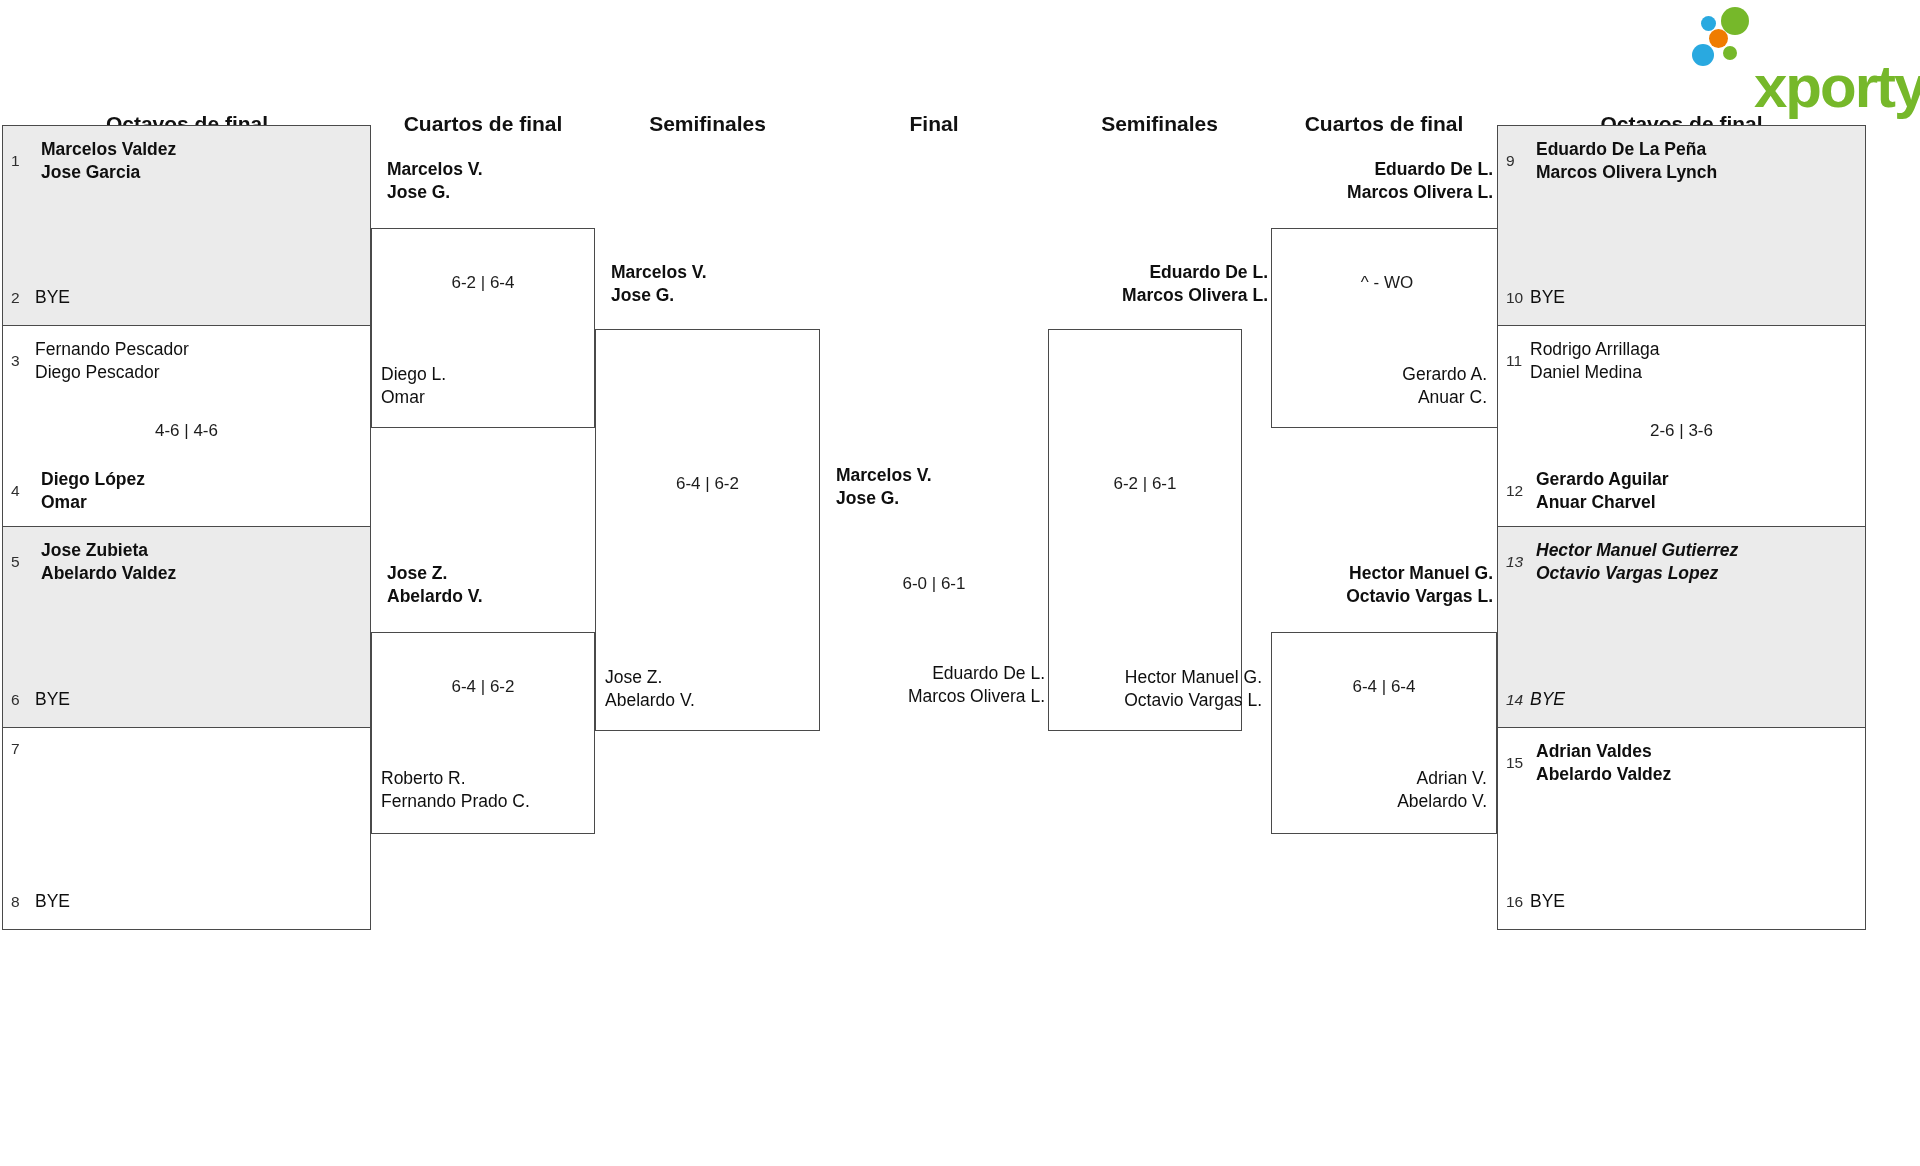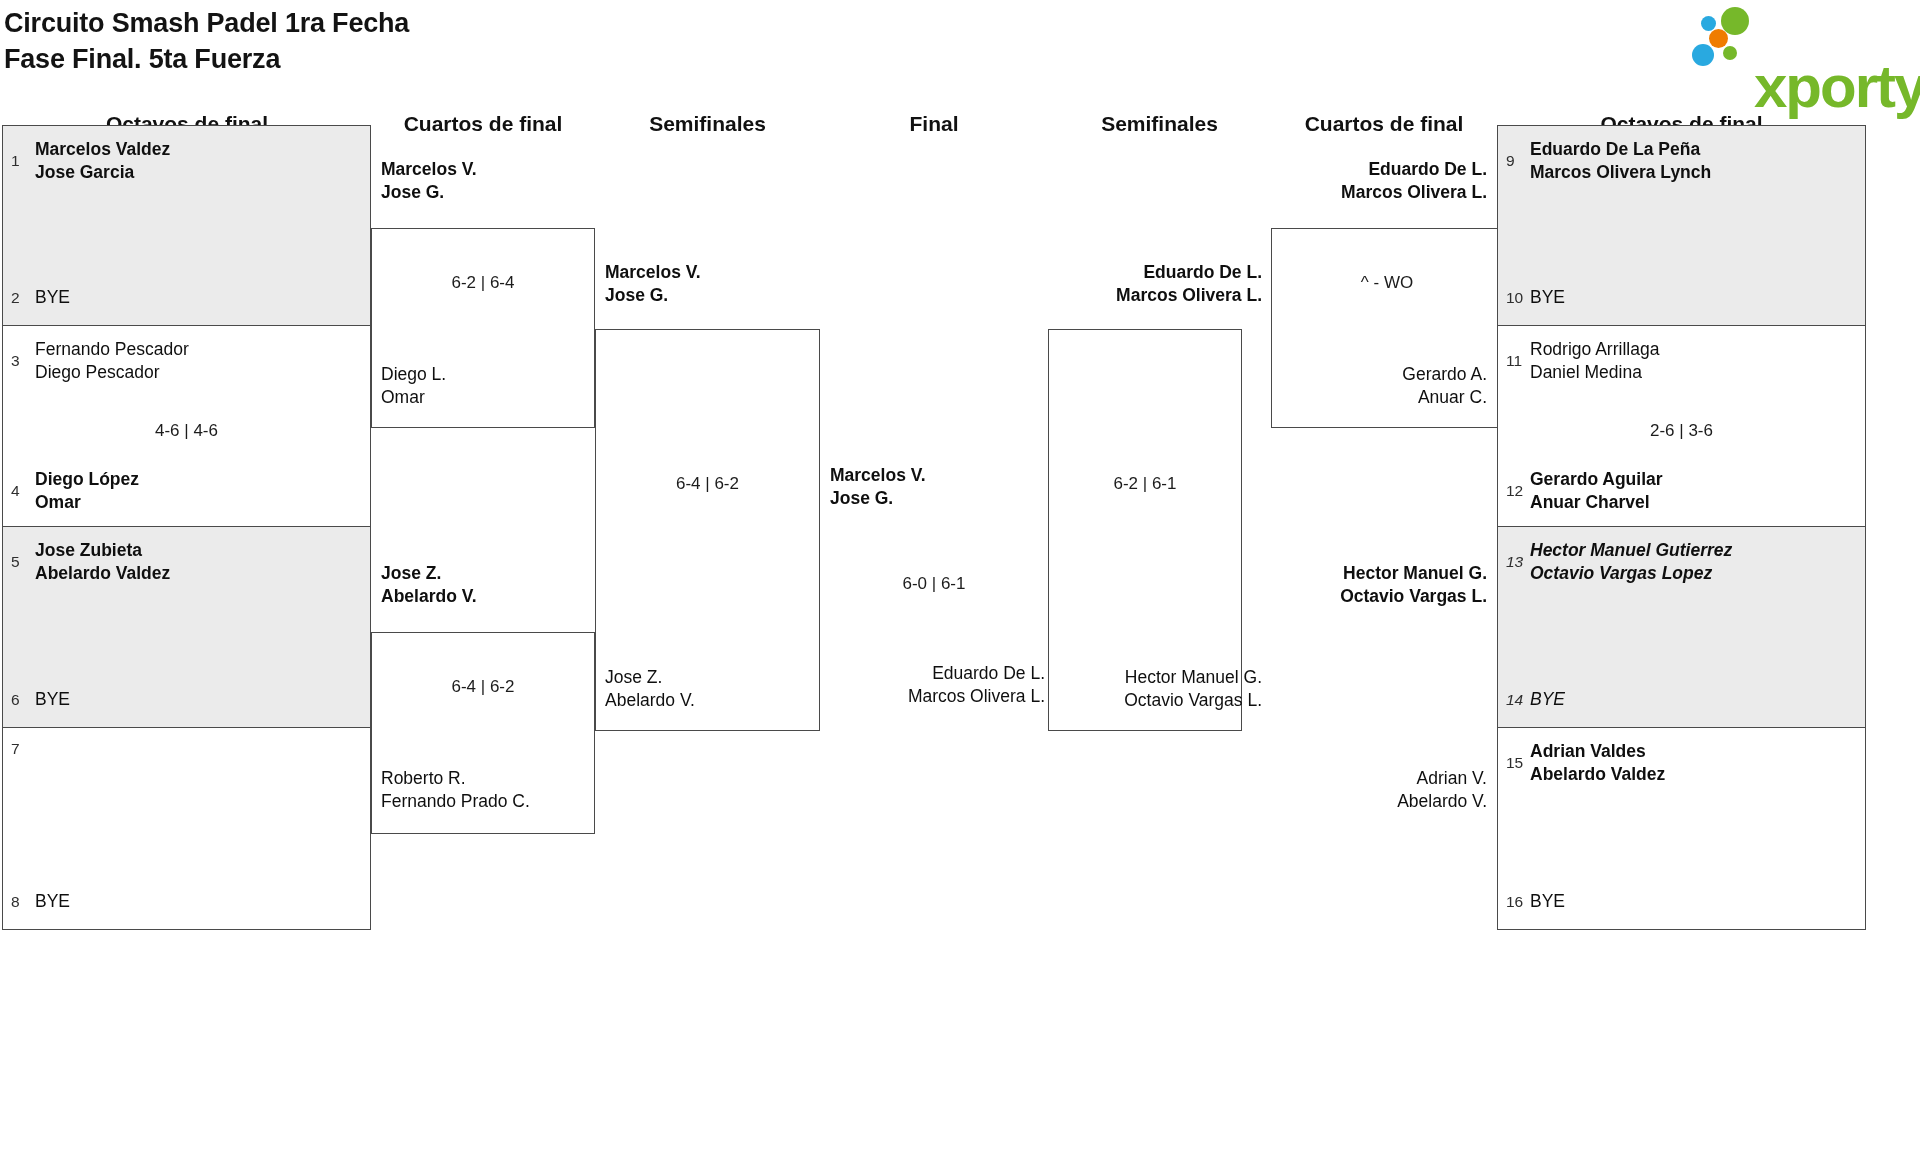--- a/index.html
+++ b/index.html
@@ -11,43 +11,39 @@
   .mbox{position:absolute;border:1px solid #4a4a4a;box-sizing:border-box;background:#fff;}
   .mbox.gray{background:#ebebeb;}
   .mbox.open{background:transparent;}
   .trow{position:absolute;display:flex;align-items:center;}
   .trow.top{left:8px;top:12px;}
   .trow.b2{left:8px;bottom:12px;}
   .trow.bye{left:8px;bottom:16px;}
   .seed{flex:0 0 24px;width:24px;font-size:15.5px;color:#2e2e2e;}
   .names{font-size:17.5px;line-height:23px;color:#0f0f0f;}
   .nline{display:block;white-space:nowrap;}
-  .bold{font-weight:700;}
+  .bold{font-weight:700;margin-left:6px;}
   .lbl{position:absolute;font-size:17.5px;line-height:23px;color:#0f0f0f;white-space:nowrap;}
   .lbl.r{text-align:right;}
   .score{position:absolute;font-size:17px;color:#1c1c1c;text-align:center;white-space:nowrap;}
   .logo{position:absolute;left:1690px;top:3px;width:225px;height:76px;}
   .dot{position:absolute;border-radius:50%;}
   .dot.b1{left:11px;top:13px;width:15px;height:15px;background:#29a9e0;}
   .dot.g1{left:31px;top:4px;width:28px;height:28px;background:#76b82a;}
   .dot.o1{left:19px;top:26px;width:19px;height:19px;background:#ef7c00;}
   .dot.b2{left:2px;top:41px;width:22px;height:22px;background:#29a9e0;}
   .dot.g2{left:33px;top:43px;width:14px;height:14px;background:#76b82a;}
   .logo-text{position:absolute;left:64px;top:4px;font-size:60px;font-weight:800;
              letter-spacing:-2px;color:#76b82a;margin-top:45px;}
 </style>
 </head>
 <body>
 
 <div class="canvas">
 
-  <div class="title">
-    <div>Circuito Smash Padel 1ra Fecha</div>
-    <div>Fase Final. 5ta Fuerza</div>
-  </div>
 
   <div class="logo">
     <span class="dot b1"></span>
     <span class="dot g1"></span>
     <span class="dot o1"></span>
     <span class="dot b2"></span>
     <span class="dot g2"></span>
     <span class="logo-text">xporty</span>
   </div>
 
@@ -188,20 +184,23 @@
   </div>
   <div class="lbl r" style="left:1263px;width:224px;top:363px;">
     <span class="nline">Gerardo A.</span>
     <span class="nline">Anuar C.</span>
   </div>
 
   <div class="lbl r bold" style="left:1263px;width:224px;top:562px;">
     <span class="nline">Hector Manuel G.</span>
     <span class="nline">Octavio Vargas L.</span>
   </div>
+  <div class="mbox open" style="left:1271px;top:632px;width:226px;height:202px;">
+    <div class="score" style="left:0;right:0;top:44px;">6-4 | 6-4</div>
+  </div>
   <div class="lbl r" style="left:1263px;width:224px;top:767px;">
     <span class="nline">Adrian V.</span>
     <span class="nline">Abelardo V.</span>
   </div>
 
   <div class="mbox gray" style="left:1497px;top:125px;width:369px;height:201px;">
     <div class="trow top">
       <span class="seed">9</span>
       <span class="names bold">
         <span class="nline">Eduardo De La Peña</span>

